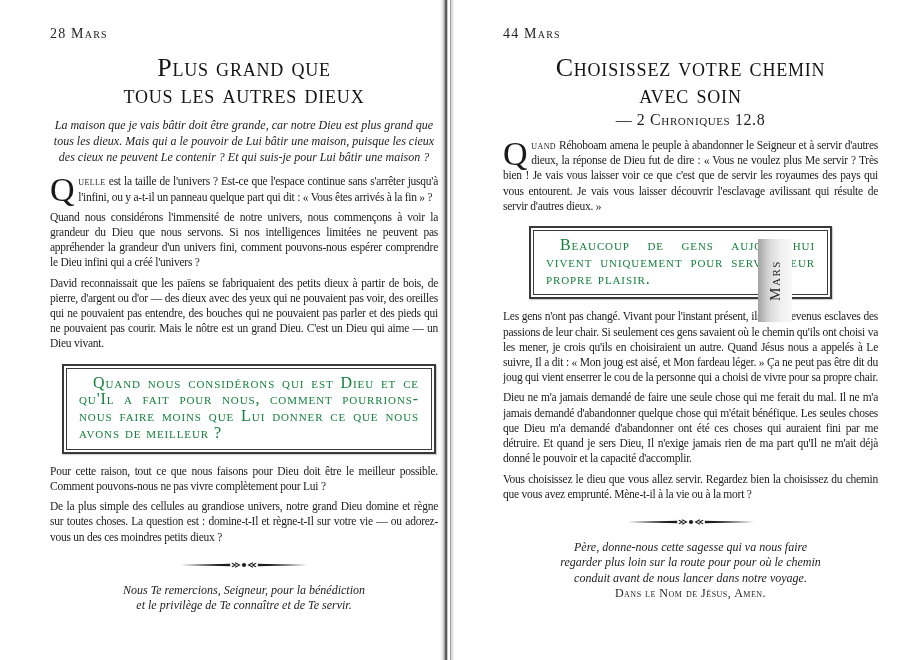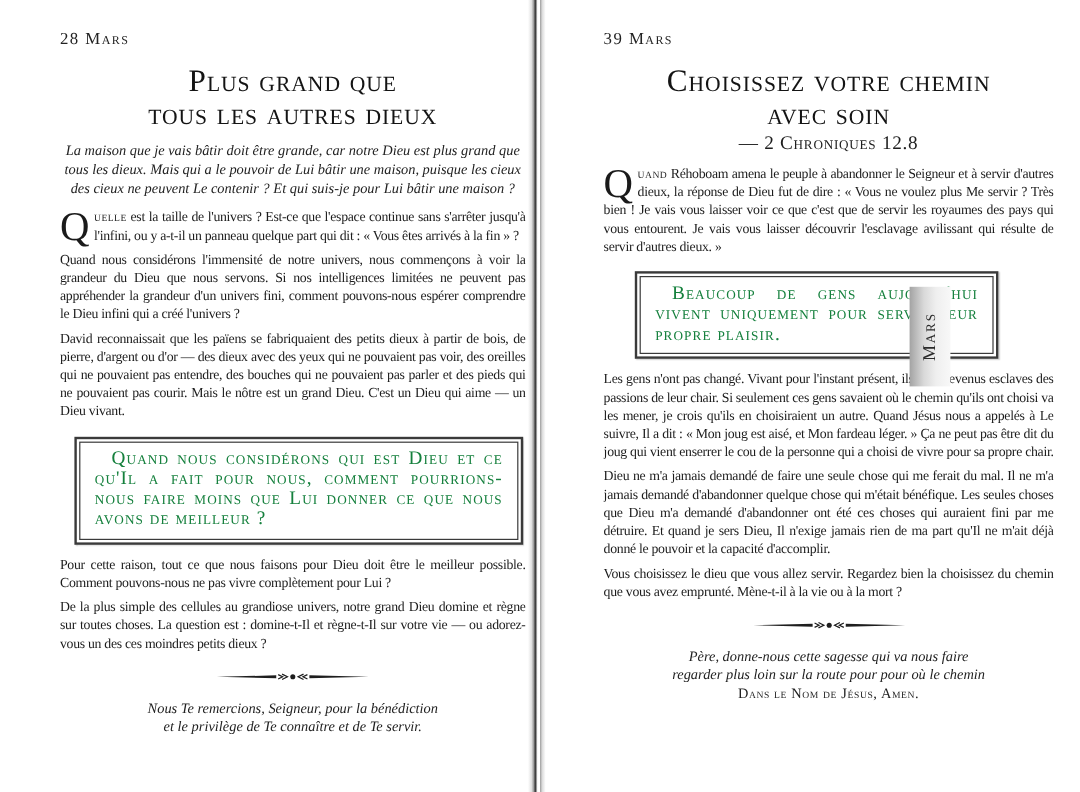--- a/index.html
+++ b/index.html
@@ -122,21 +122,21 @@
 
     <div class="prayer">
       <div>Nous Te remercions, Seigneur, pour la bénédiction</div>
       <div>et le privilège de Te connaître et de Te servir.</div>
     </div>
   </section>
 
   <div class="spine"></div>
 
   <section class="page page-right">
-    <div class="date">39 Mars</div>
+    <div class="date">44 Mars</div>
 
     <h1 class="title">
       <span class="tline">Choisissez votre chemin</span>
       <span class="tline">avec soin</span>
     </h1>
 
     <div class="attribution">— 2 Chroniques 12.8</div>
 
     <p class="body opening"><span class="dropcap">Q</span><span class="sc">uand</span><span> Réhoboam amena le peuple à abandonner le Seigneur et à servir d'autres dieux, la réponse de Dieu fut de dire : « Vous ne voulez plus Me servir ? Très bien ! Je vais vous laisser voir ce que c'est que de servir les royaumes des pays qui vous entourent. Je vais vous laisser découvrir l'esclavage avilissant qui résulte de servir d'autres dieux. »</span></p>
 
@@ -156,20 +156,21 @@
         <polygon points="158,5 97,3.5 97,6.5" fill="#1e1e1e"></polygon>
         <path d="M69 2.2 L74.5 5 L69 7.8 M65 2.8 L69.5 5 L65 7.2" stroke="#1e1e1e" fill="none" stroke-width="1.3"></path>
         <path d="M91 2.2 L85.5 5 L91 7.8 M95 2.8 L90.5 5 L95 7.2" stroke="#1e1e1e" fill="none" stroke-width="1.3"></path>
         <circle cx="80" cy="5" r="2.6" fill="#1e1e1e"></circle>
       </svg>
     </div>
 
     <div class="prayer">
       <div>Père, donne-nous cette sagesse qui va nous faire</div>
       <div>regarder plus loin sur la route pour pour où le chemin</div>
+      <div>conduit avant de nous lancer dans notre voyage.</div>
     </div>
     <div class="amen">Dans le Nom de Jésus, Amen.</div>
   </section>
 
   <div class="month-tab">
     <span class="tab-label">Mars</span>
   </div>
 
 </div>
 

